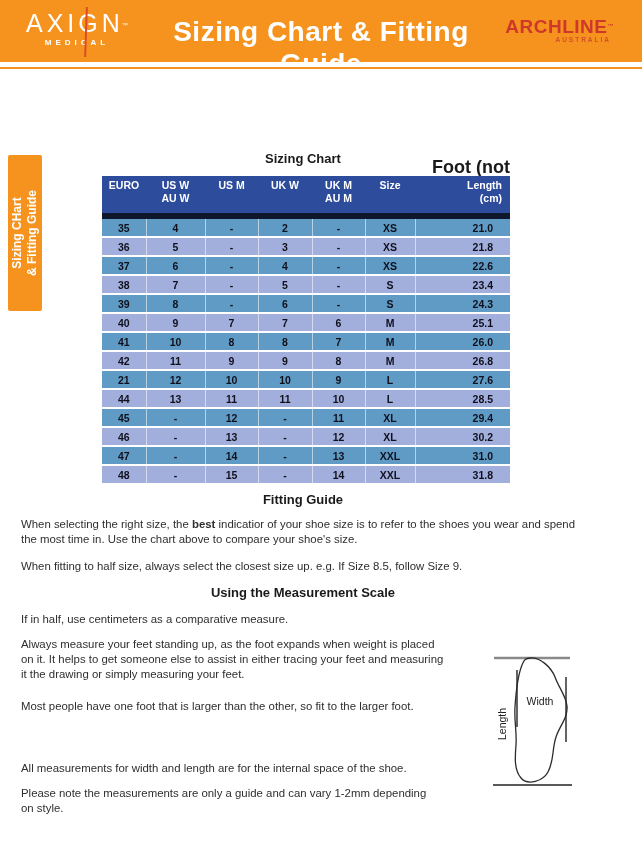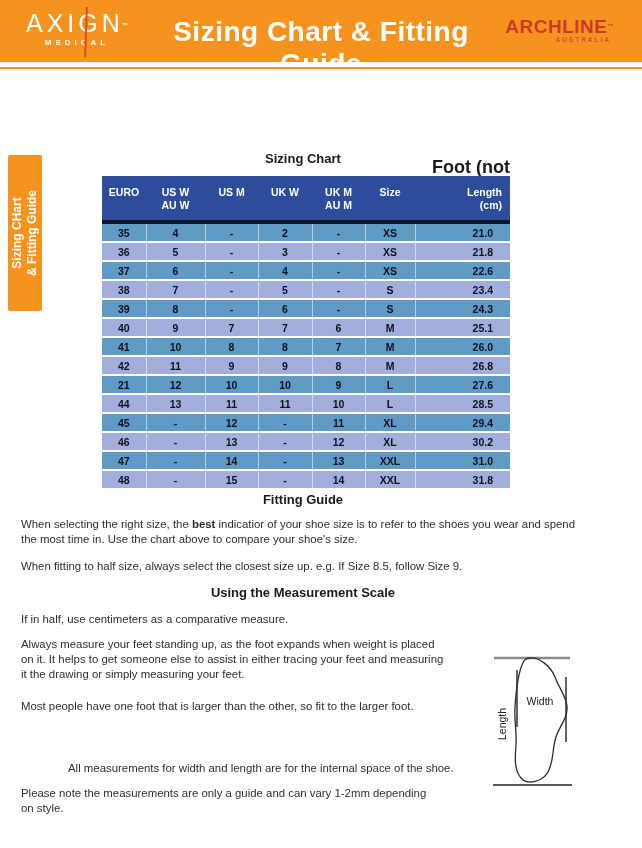--- a/index.html
+++ b/index.html
@@ -22,21 +22,21 @@
 
   
   .side-tab{position:absolute;left:8px;top:155px;width:34px;height:156px;background:#F6921E;border-radius:2px;}
   .side-tab-inner{position:absolute;left:0;top:156px;width:156px;height:34px;transform-origin:0 0;transform:rotate(-90deg);display:flex;flex-direction:column;justify-content:center;text-align:center;color:#fff;font-weight:700;font-size:12px;line-height:15px;}
 
   
   .chart-heading{position:absolute;left:0;top:151px;width:606px;text-align:center;font-size:13px;font-weight:700;color:#1a1a1a;}
   .foot-label{position:absolute;left:390px;top:157px;width:120px;text-align:right;font-size:18px;font-weight:700;color:#1a1a1a;}
 
   table.size-table{position:absolute;left:102px;top:176px;border-collapse:collapse;table-layout:fixed;width:408px;}
-  .size-table th{background:#2E4C9C;color:#fff;font-size:10.5px;font-weight:700;height:34px;vertical-align:top;padding:10px 0 0 0;text-align:center;line-height:13px;border-bottom:4px solid #0f172a;}
+  .size-table th{background:#2E4C9C;color:#fff;font-size:10.5px;font-weight:700;height:34px;vertical-align:top;padding:3px 0 0 0;text-align:center;line-height:13px;border-bottom:6px solid #0f172a;}
   .size-table th.len{text-align:right;padding-right:8px;}
   .size-table td{font-size:10.5px;font-weight:700;color:#10101c;text-align:center;height:17px;padding:0;border-bottom:2px solid #fff;}
   .size-table td:not(:last-child){border-right:1px solid rgba(255,255,255,0.55);}
   .size-table td.len{text-align:right;padding-right:17px;}
   .size-table tbody tr:nth-child(odd) td{background:#5F9BC5;}
   .size-table tbody tr:nth-child(even) td{background:#A2AEDB;}
 
   
   .sec-heading{position:absolute;left:0;width:606px;text-align:center;font-size:13px;font-weight:700;color:#1a1a1a;}
   .para{position:absolute;left:21px;font-size:11.4px;line-height:15px;color:#2e2e2e;}
@@ -261,21 +261,21 @@
   <div class="para" style="top:612px;width:500px;">If in half, use centimeters as a comparative measure.</div>
 
   <div class="para" style="top:637px;width:500px;">
     <div>Always measure your feet standing up, as the foot expands when weight is placed</div>
     <div>on it. It helps to get someone else to assist in either tracing your feet and measuring</div>
     <div>it the drawing or simply measuring your feet.</div>
   </div>
 
   <div class="para" style="top:699px;width:500px;">Most people have one foot that is larger than the other, so fit to the larger foot.</div>
 
-  <div class="para" style="top:761px;width:500px;margin-left:47px;">All measurements for width and length are for the internal space of the shoe.</div>
+  <div class="para" style="top:761px;width:500px;">All measurements for width and length are for the internal space of the shoe.</div>
 
   <div class="para" style="top:786px;width:500px;">
     <div>Please note the measurements are only a guide and can vary 1-2mm depending</div>
     <div>on style.</div>
   </div>
 
   <svg class="foot-diagram" viewBox="0 0 100 150">
     <line x1="16" y1="13" x2="92" y2="13" stroke="#8a8a8a" stroke-width="2.4"></line>
     <line x1="15" y1="140" x2="94" y2="140" stroke="#222222" stroke-width="1.4"></line>
     <line x1="39" y1="25" x2="39" y2="82" stroke="#222222" stroke-width="1.4"></line>

